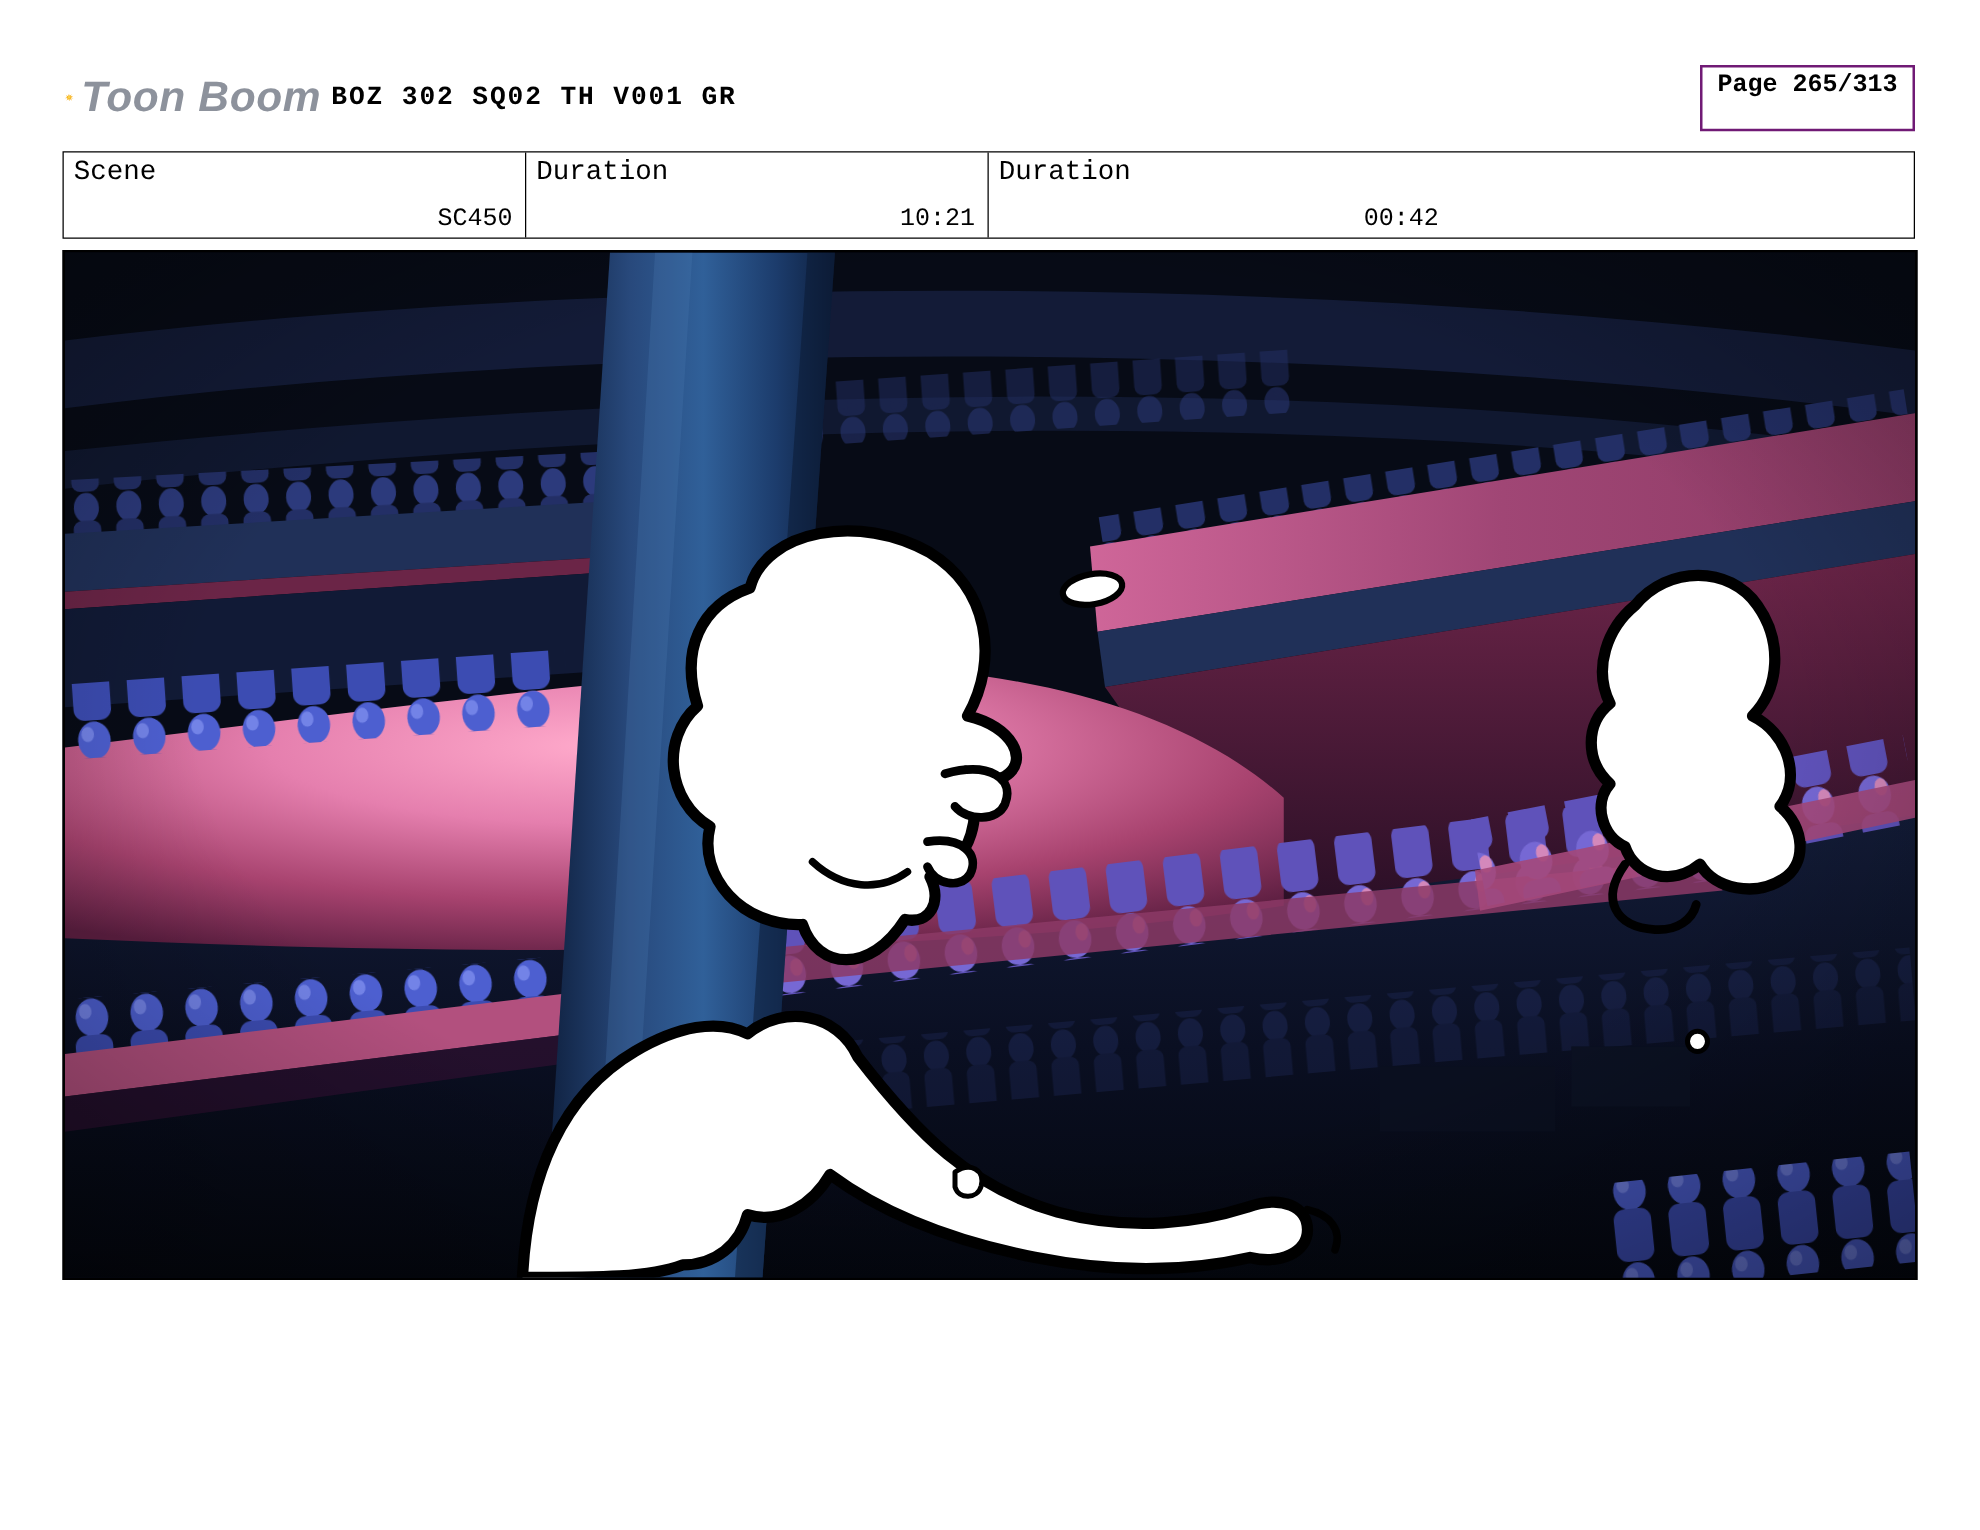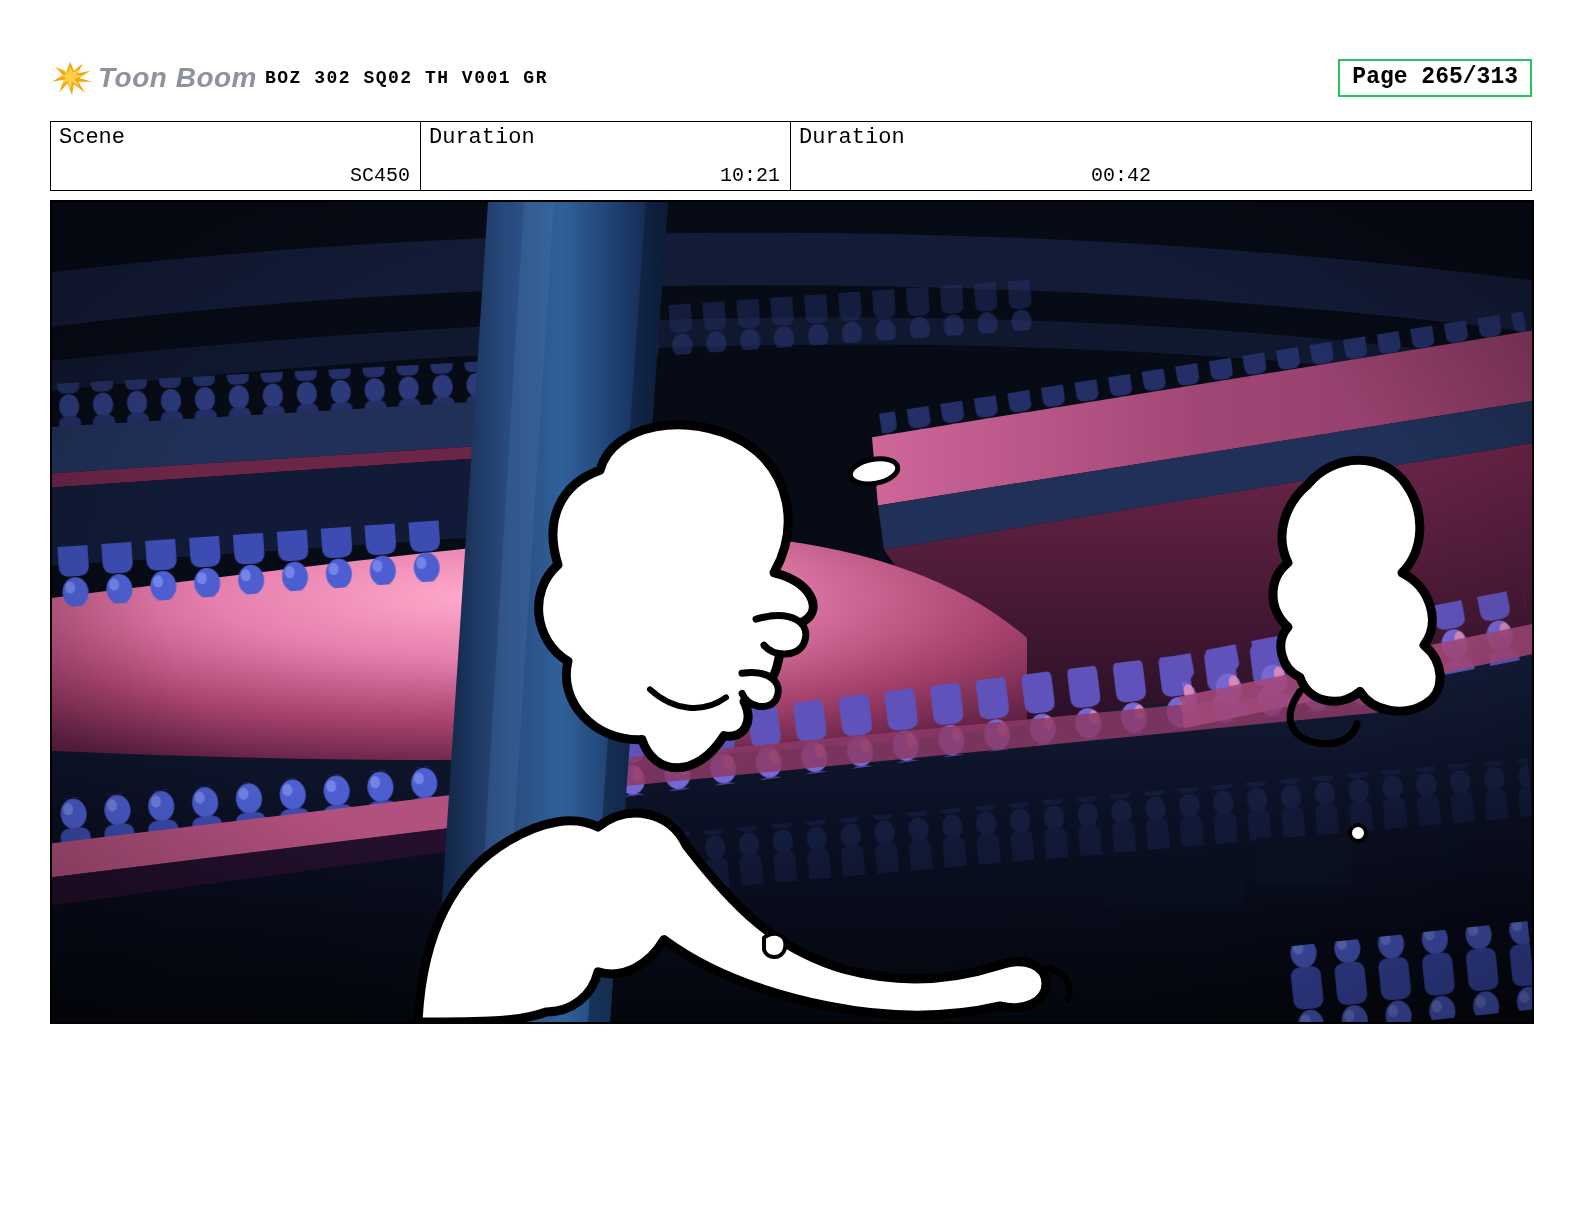--- a/index.html
+++ b/index.html
@@ -7,24 +7,24 @@
     position:relative; width:1584px; height:1224px; background:#ffffff;
     font-family:"Liberation Mono","DejaVu Sans Mono",monospace; color:#000;
     overflow:hidden;
   }
   
   .header { position:absolute; left:52px; top:54px; width:1480px; height:48px;
             display:flex; align-items:center; }
   .logo { display:flex; align-items:center; gap:6px; width:205px; }
   .logo svg { display:block; }
   .logo-text { font-family:"Liberation Sans",sans-serif; font-weight:bold; font-style:italic;
-               font-size:28px; color:#8d929c; letter-spacing:0.5px; white-space:nowrap; }
-  .doc-title { font-size:18px; font-weight:bold; letter-spacing:1.5px; margin-left:8px; white-space:nowrap; }
-  .pagebox { margin-left:auto; border:2px solid #22c55e; padding:3px 12px 5px 12px;
-             font-size:23px; font-weight:bold; white-space:nowrap; }
+               font-size:34px; color:#8d929c; letter-spacing:0.5px; white-space:nowrap; }
+  .doc-title { font-size:21px; font-weight:bold; letter-spacing:1.5px; margin-left:8px; white-space:nowrap; }
+  .pagebox { margin-left:auto; border:2px solid #701a75; padding:3px 12px 23px 12px;
+             font-size:20px; font-weight:bold; white-space:nowrap; }
   
   .info { position:absolute; left:50px; top:121px; width:1482px; height:70px;
           border:1px solid #000; display:grid; grid-template-columns:1fr 1fr 1fr 1fr;
           box-sizing:border-box; background:#fff; }
   .cell { position:relative; border-right:1px solid #000;text-align:right; }
   .cell:last-child { border-right:none; }
   .cell .lbl { position:absolute; top:3px; left:8px; font-size:22px; }
   .cell .val { position:absolute; bottom:3px; right:10px; font-size:20px; }
   
   .panel { position:absolute; left:50px; top:200px; width:1484px; height:824px;

